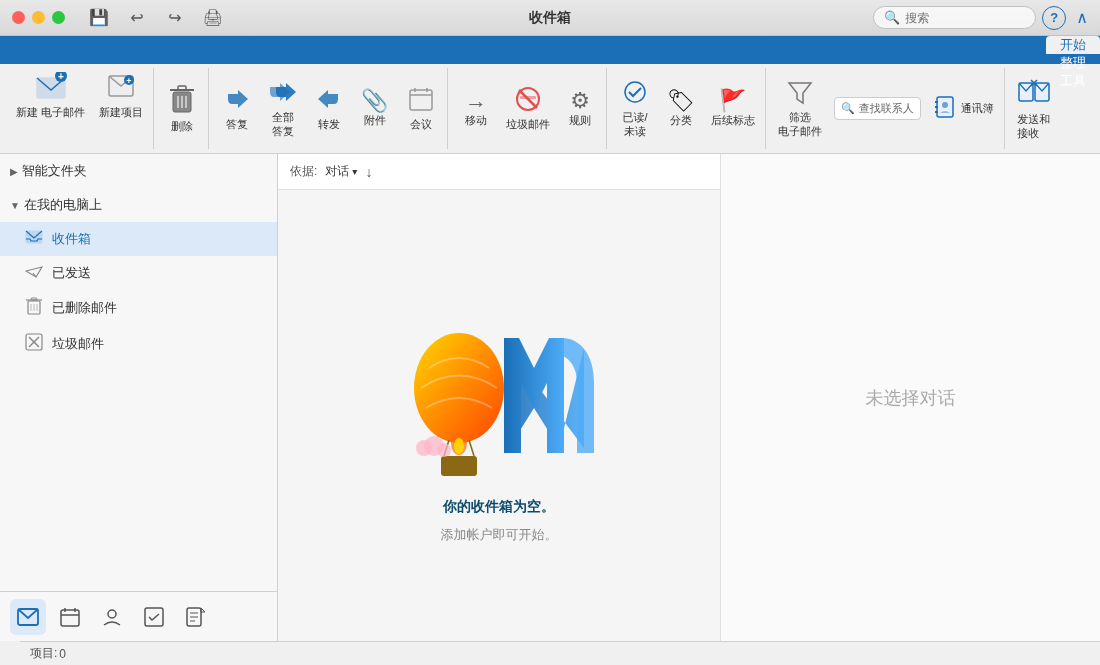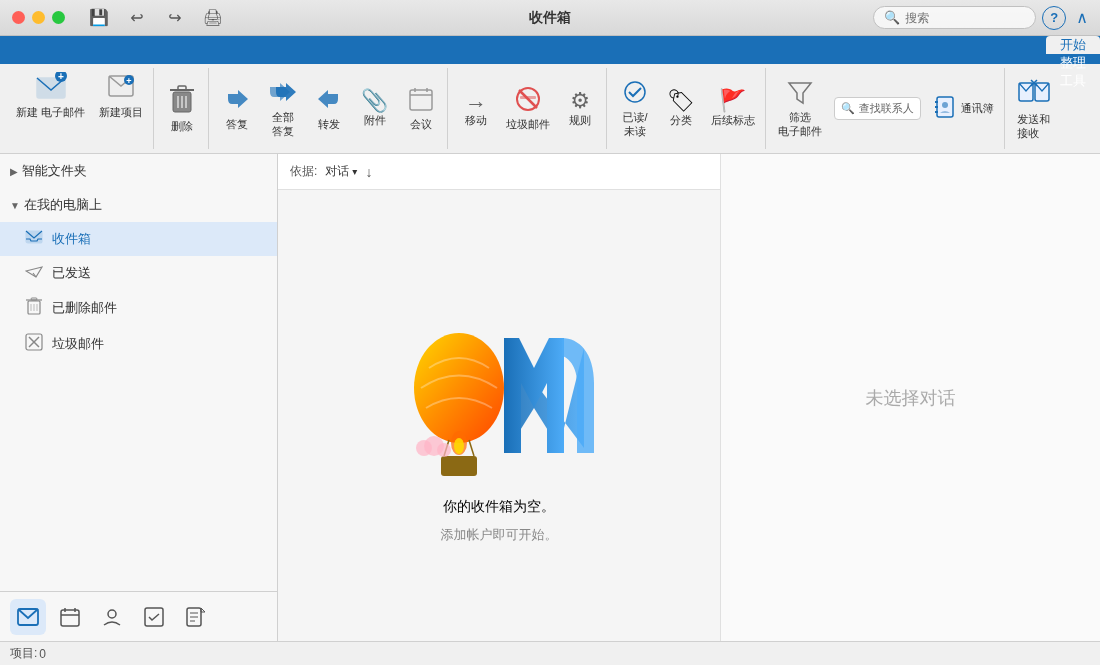--- a/index.html
+++ b/index.html
@@ -239,22 +239,22 @@
 
     
     .logo-area {
       width: 240px;
       height: 200px;
       position: relative;
     }
 
     .empty-title {
       font-size: 14px;
-      color: #000000;
-      font-weight: 400;
+      color: #0c4a6e;
+      font-weight: 700;
     }
     .empty-subtitle {
       font-size: 13px;
       color: #888;
     }
 
     
     .detail-pane {
       width: 380px;
       background: #fafafa;
@@ -271,20 +271,21 @@
     
     .status-bar {
       height: 24px;
       background: #f0f0f0;
       border-top: 1px solid #d0d0d0;
       display: flex;
       align-items: center;
       padding: 0 10px;
       font-size: 12px;
       color: #555;
+      margin-left: 20px;
     }
 
     
     .bottom-nav {
       height: 50px;
       background: #f7f7f7;
       border-top: 1px solid #d0d0d0;
       display: flex;
       align-items: center;
       padding: 0 10px;

